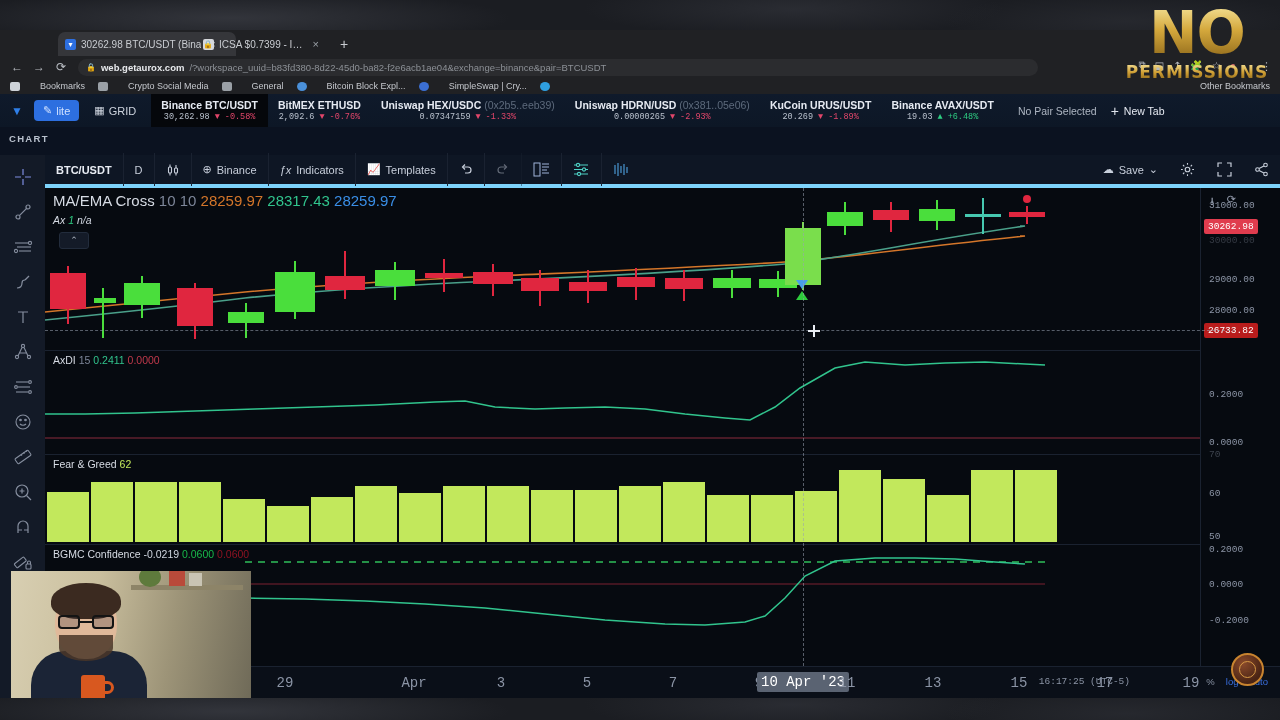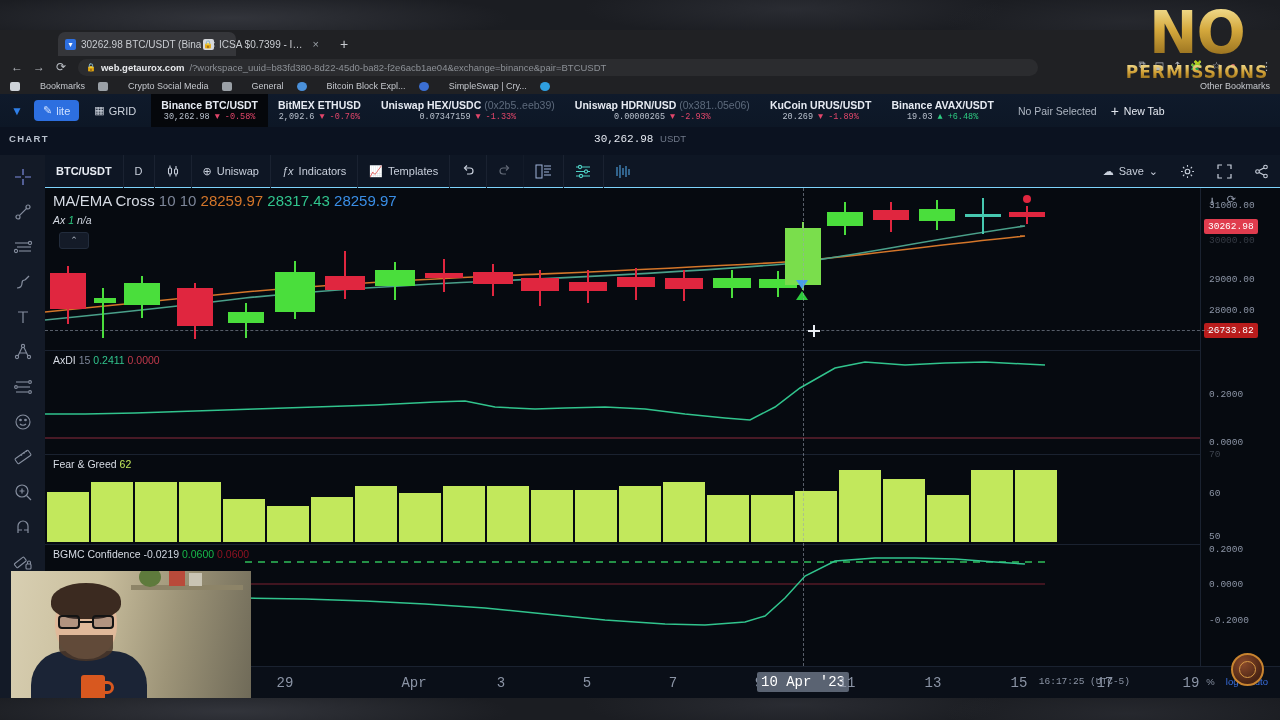--- a/index.html
+++ b/index.html
@@ -82,21 +82,21 @@
 
   
   #rail { position:absolute; left:0; top:155px; width:45px; height:543px; background:#131a27;
           display:flex; flex-direction:column; align-items:center; padding-top:10px; gap:11px; }
   .tool { width:26px; height:24px; display:flex; align-items:center; justify-content:center;
           color:#99a2b3; opacity:.85; }
   .tool svg { display:block; }
 
   
   #ctoolbar { position:absolute; left:45px; top:155px; width:1235px; height:33px;
-              background:#0e1624; border-bottom:1px solid #7dd3fc; display:flex; align-items:center; }
+              background:#0e1624; border-bottom:4px solid #7dd3fc; display:flex; align-items:center; }
   .tbitem { height:33px; display:flex; align-items:center; gap:5px; padding:0 11px;
             font-size:11px; color:#c8cfdb; border-right:1px solid #1a2231; }
   .tbitem.noborder { border-right:none; }
   #tb-sym { font-weight:bold; color:#e8ecf3; }
   #tb-right { margin-left:auto; display:flex; align-items:center; gap:0; }
   .tbright-item { display:flex; align-items:center; gap:5px; padding:0 11px; height:33px;
                   font-size:11px; color:#c8cfdb; }
 
   
   #canvaswrap { position:absolute; left:45px; top:188px; width:1235px; height:478px; background:#060a10; }
@@ -343,24 +343,20 @@
 
     <div id="nopair">No Pair Selected</div>
     <div id="newtab-app">
       <span class="plus">+</span>
       <span>New Tab</span>
     </div>
   </div>
 
   <div id="chartrow">
     <div id="chartlabel">CHART</div>
-    <div id="usdtprice">
-      <span>30,262.98</span>
-      <span class="unit">USDT</span>
-    </div>
   </div>
 
   <div id="rail">
     <div class="tool" style="color:#8fa0ff;">
       <svg width="20" height="20" viewBox="0 0 20 20" fill="none" stroke="currentColor" stroke-width="1.2">
           <path d="M10 2v6M10 12v6M2 10h6M12 10h6"></path>
         </svg>
       </div>
     <div class="tool">
       <svg width="20" height="20" viewBox="0 0 20 20" fill="none" stroke="currentColor" stroke-width="1.2">
@@ -465,21 +461,21 @@
     <div class="tbitem">
       <svg width="14" height="14" viewBox="0 0 14 14" fill="none" stroke="currentColor" stroke-width="1.1">
           <rect x="2.5" y="4" width="3" height="6" rx="1"></rect>
           <path d="M4 1.5v2.5M4 10v2.5"></path>
           <rect x="8.5" y="5" width="3" height="5" rx="1"></rect>
           <path d="M10 2v3M10 10v2.5"></path>
         </svg>
       </div>
     <div class="tbitem">
       <span>⊕</span>
-      <span>Uniswap</span>
+      <span>Binance</span>
       </div>
     <div class="tbitem">
       <span style="font-style:italic;">ƒx</span>
       <span>Indicators</span>
       </div>
     <div class="tbitem">
       <span>📈</span>
       <span>Templates</span>
       </div>
     <div class="tbitem">

